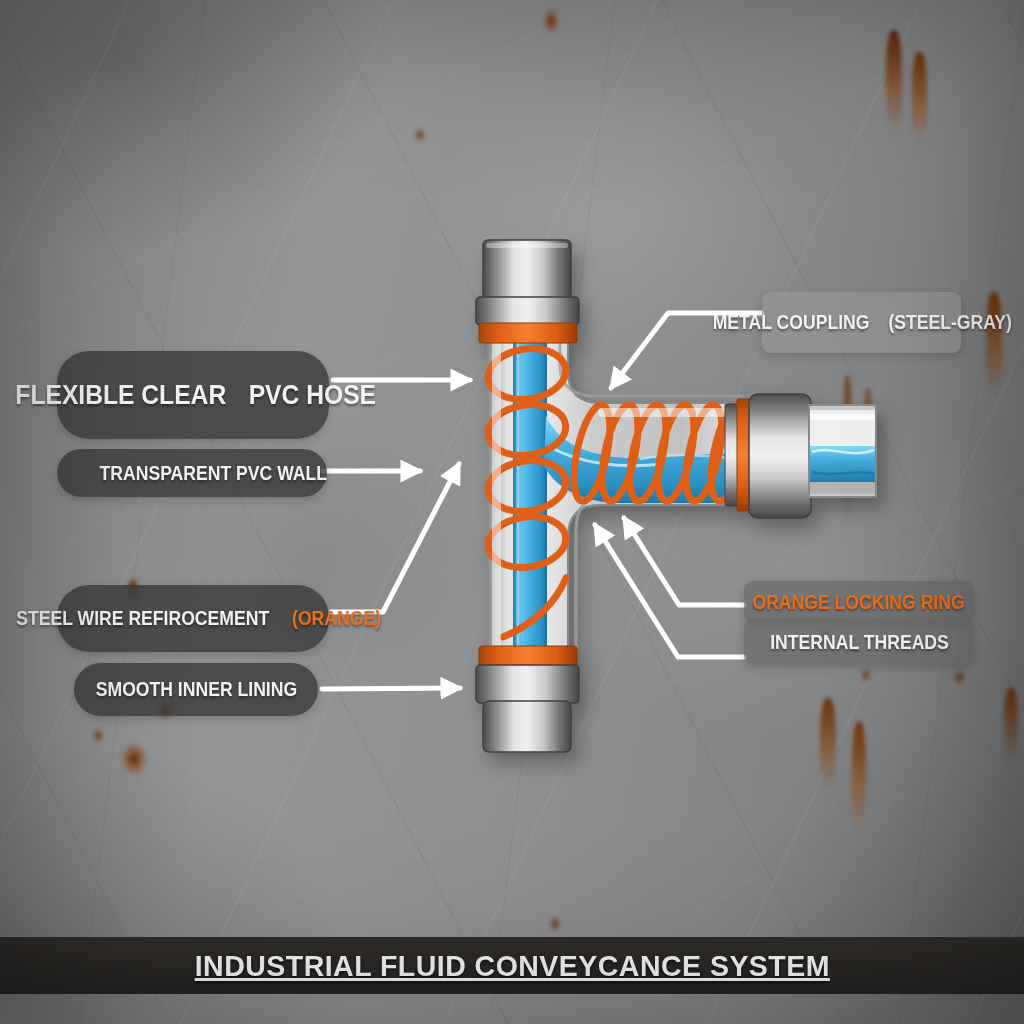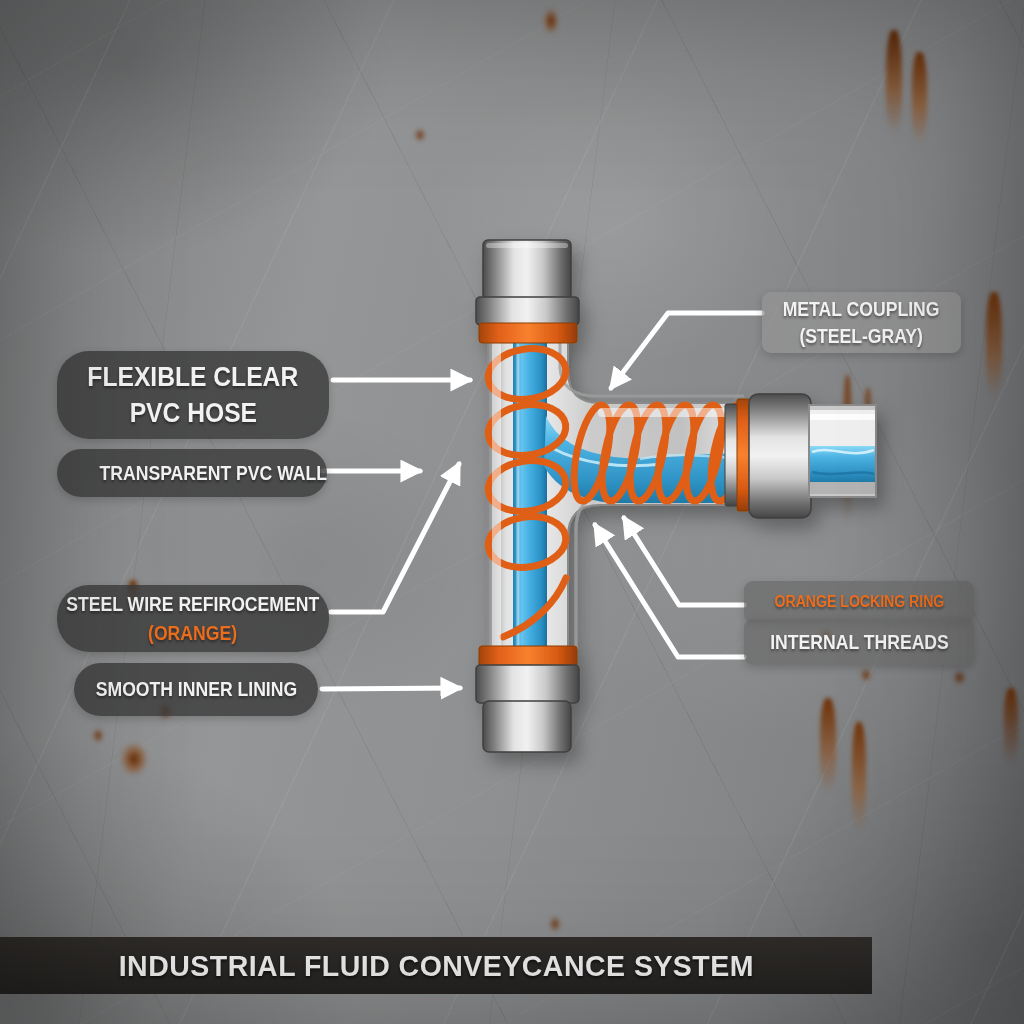--- a/index.html
+++ b/index.html
@@ -17,40 +17,40 @@
       radial-gradient(300px 260px at 30% 55%, rgba(0,0,0,.08), transparent 60%);}
   .tex.scratches{opacity:.8;background:
       repeating-linear-gradient(115deg, transparent 0 117px, rgba(255,255,255,.075) 117px 118.5px, transparent 118.5px 239px),
       repeating-linear-gradient(63deg, transparent 0 151px, rgba(0,0,0,.085) 151px 152px, transparent 152px 301px),
       repeating-linear-gradient(150deg, transparent 0 83px, rgba(255,255,255,.05) 83px 84px, transparent 84px 211px),
       repeating-linear-gradient(97deg, transparent 0 203px, rgba(0,0,0,.06) 203px 204px, transparent 204px 407px);}
   .tex.vignette{box-shadow:inset 0 0 170px rgba(0,0,0,.35);}
   .rust{position:absolute;border-radius:50%;filter:blur(2px);pointer-events:none;}
   .svgwrap{position:absolute;inset:0;}
   
-  .lbl{position:absolute;border-radius:9px;display:flex;flex-direction:column;align-items:center;
+  .lbl{position:absolute;border-radius:9px;display:flex;flex-direction:row;align-items:center;
        justify-content:center;font-weight:bold;color:#f2f2f2;text-align:center;
        text-shadow:0 2px 3px rgba(0,0,0,.45);box-shadow:0 3px 8px rgba(0,0,0,.18);}
   .lbl span{display:block;white-space:nowrap;transform:scaleX(.88);}
   .lbl.dark{background:rgba(58,58,58,.80);border-radius:32px;}
   .lbl.mid{background:rgba(104,104,104,.68);}
   .lbl.light{background:rgba(148,148,148,.72);}
   .lbl .orange{color:#ec6d1c;}
   #lbl-flexible{left:57px;top:351px;width:272px;height:88px;font-size:28px;line-height:1.28;}
   #lbl-wall{left:57px;top:449px;width:228px;height:48px;font-size:20px;padding-left:42px;}
   #lbl-wire{left:57px;top:585px;width:272px;height:67px;font-size:20px;line-height:1.45;justify-content:center;}
   #lbl-lining{left:74px;top:663px;width:244px;height:53px;font-size:20px;}
   #lbl-coupling{left:762px;top:292px;width:199px;height:61px;font-size:20px;line-height:1.35;}
-  #lbl-ring{left:744px;top:581px;width:230px;height:42px;font-size:16px;}
+  #lbl-ring{left:744px;top:581px;width:230px;height:42px;font-size:20px;}
   #lbl-threads{left:744px;top:619px;width:230px;height:46px;font-size:20px;}
-  .banner{position:absolute;left:0;top:937px;width:872px;height:57px;
+  .banner{position:absolute;left:0;top:937px;width:1024px;height:57px;
           background:linear-gradient(180deg, rgba(44,41,38,.96), rgba(34,32,30,.96));
           display:flex;align-items:center;justify-content:center;
           color:#f4f4f4;font-weight:bold;font-size:30px;letter-spacing:.5px;
-          text-shadow:0 2px 3px rgba(0,0,0,.6);}
+          text-shadow:0 2px 3px rgba(0,0,0,.6);text-decoration:underline;}
   .banner span{transform:scaleX(.95);white-space:nowrap;}
 </style>
 </head>
 <body>
 
 <div class="stage">
 
   <div class="tex mottle"></div>
   <div class="tex scratches"></div>
 

